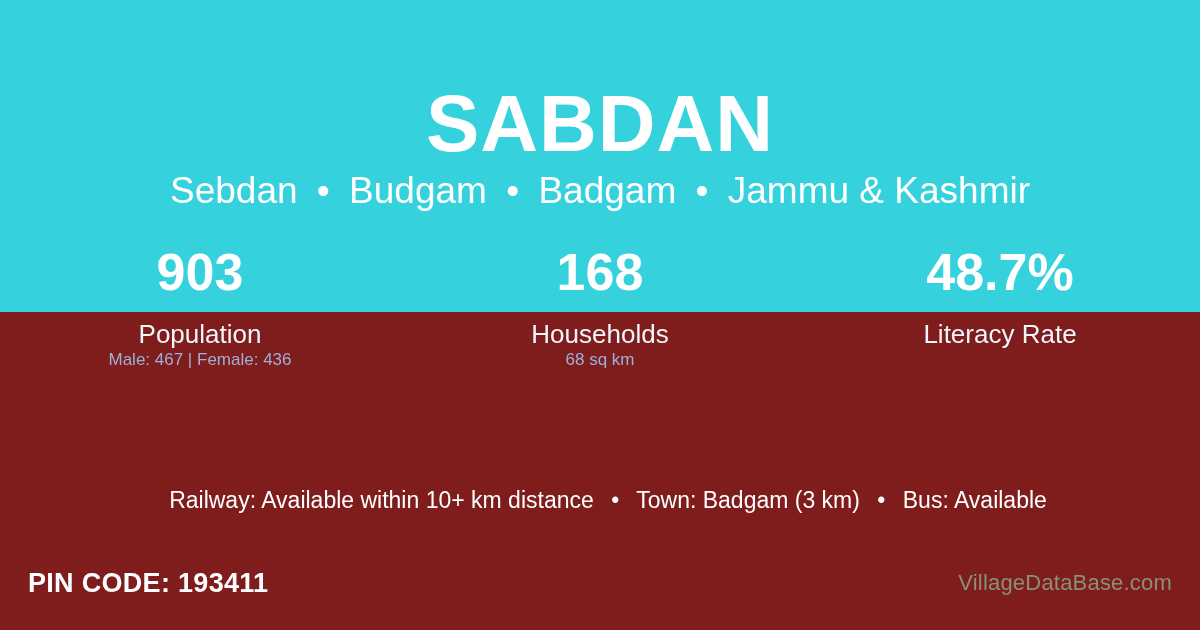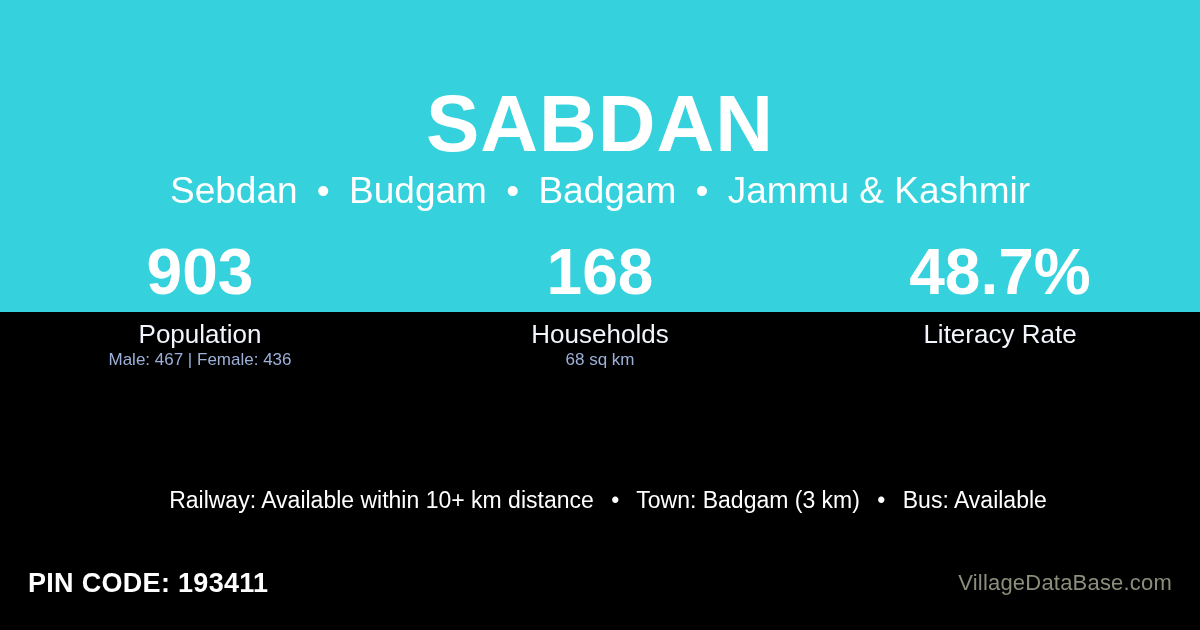--- a/index.html
+++ b/index.html
@@ -13,21 +13,21 @@
   body {
     font-family: "Liberation Sans", sans-serif;
     background: #2d55ae;
     position: relative;
   }
 
   .card {
     position: relative;
     width: 1200px;
     height: 630px;
-    background: #000000;
+    background: #7f1d1d;
     overflow: hidden;
   }
 
   
   .cyan-band {
     position: absolute;
     left: 0;
     top: 0;
     width: 1200px;
     height: 312px;
@@ -74,21 +74,21 @@
     width: 1200px;
     display: flex;
   }
 
   .stat-col {
     flex: 1 1 0;
     text-align: center;
   }
 
   .stat-value {
-    font-size: 64px;
+    font-size: 52px;
     line-height: 64px;
     font-weight: 700;
     color: #ffffff;
     height: 72px;
   }
 
   .stat-label {
     margin-top: 7px;
     font-size: 26px;
     line-height: 30px;

